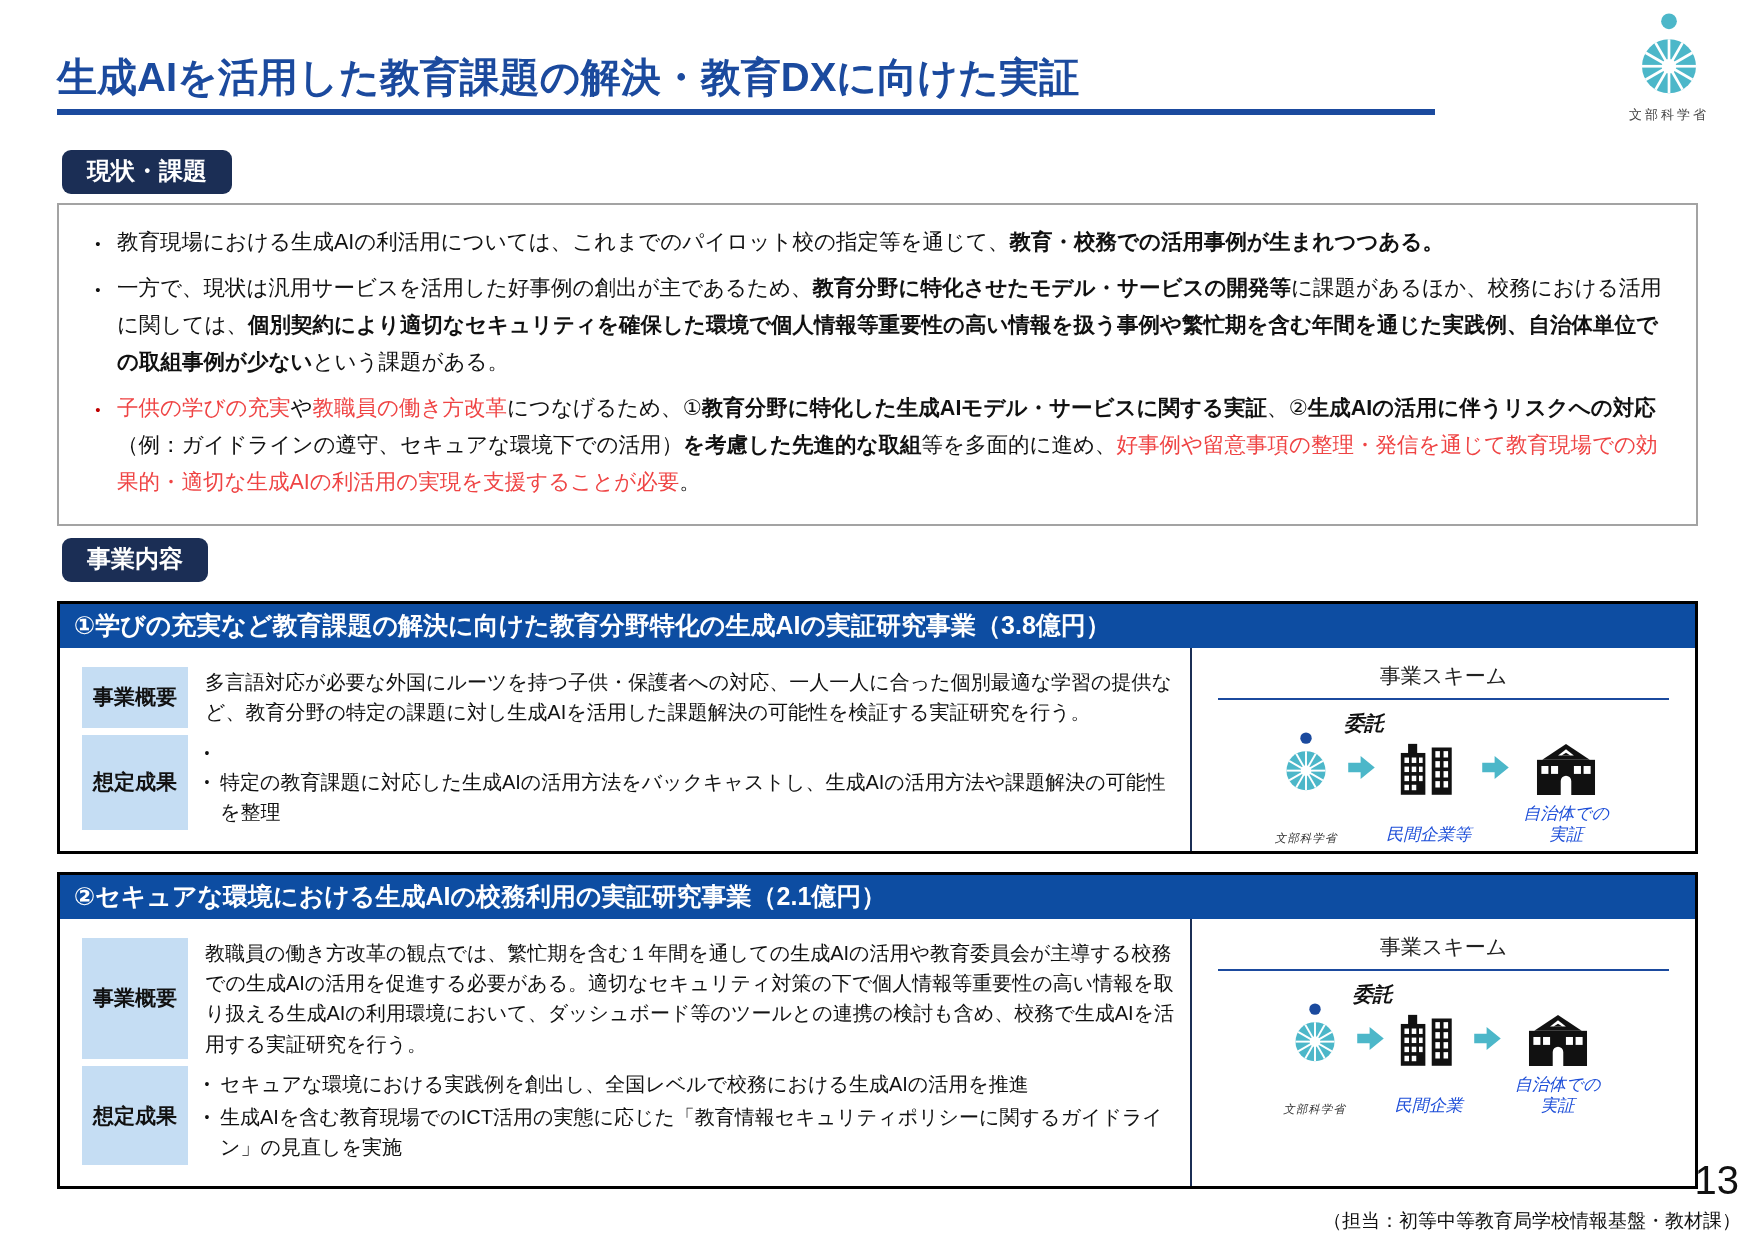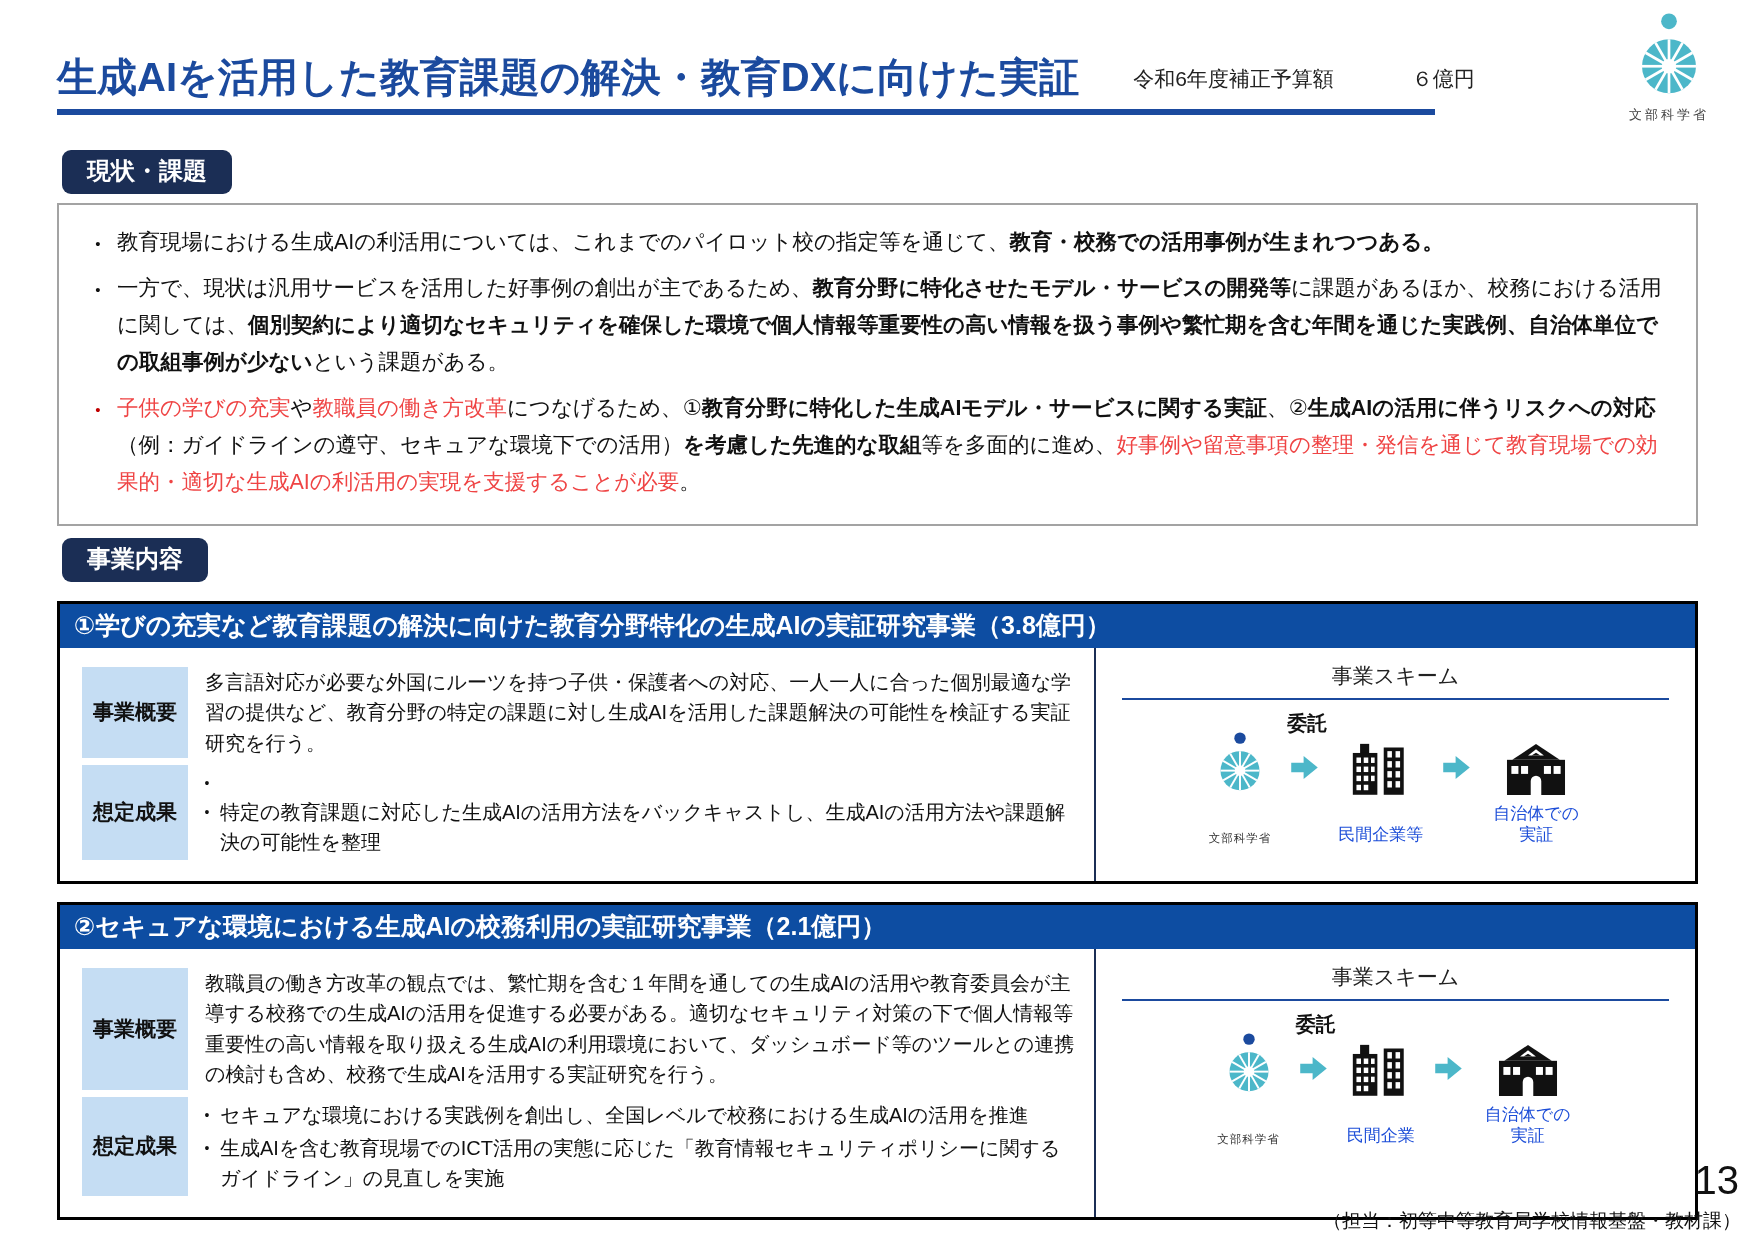--- a/index.html
+++ b/index.html
@@ -48,25 +48,25 @@
   .plabel{
     flex:none; width:106px; background:#c5ddf3; display:flex; align-items:center;
     justify-content:center; font-weight:bold; font-size:21px; min-height:56px;
   }
   .ptext{ flex:1; padding-left:17px; font-size:20px; line-height:1.52; align-self:center; }
   .outcomes{ flex:1; list-style:none; padding-left:6px; font-size:20px; line-height:1.5; align-self:center; }
   .outcomes li{ display:flex; margin:3px 0; }
   .outcomes .li-dot{ flex:none; width:26px; text-align:center; font-size:14px; padding-top:5px; }
 
   
-  .scheme{ flex:none; width:601px; border-left:2px solid #1b2e55; padding:12px 16px 0; }
+  .scheme{ flex:none; width:505px; border-left:2px solid #1b2e55; padding:12px 16px 0; }
   .scheme-title{ font-size:21px; text-align:center; padding-bottom:8px; margin:2px 10px 0; border-bottom:2px solid #1b4a9e; color:#222; }
   .scheme-diagram{
     position:relative; display:grid; grid-template-columns:repeat(5,auto);
-    column-gap:20px; justify-content:center; align-items:end; margin-top:30px;
+    column-gap:11px; justify-content:center; align-items:end; margin-top:30px;font-style:italic;
   }
   .snode{ grid-row:1; align-self:end; justify-self:center; display:flex; flex-direction:column; align-items:center; }
   .sarrow{ grid-row:1; align-self:end; margin-bottom:16px; position:relative; }
   .consign{ position:absolute; bottom:46px; left:-4px; font-weight:bold; font-size:20px; color:#111; white-space:nowrap; }
   .slabel{ grid-row:2; justify-self:center; text-align:center; font-size:17px; line-height:1.25; margin-top:4px; color:#1d4ed8; }
   .slabel.tiny{ font-size:11.5px; letter-spacing:1px; color:#333; }
   .slabel.wrap{ max-width:92px; }
 
   
   .pageno{ position:absolute; right:16px; bottom:38px; font-size:40px; color:#111; }
@@ -74,24 +74,20 @@
 </style>
 </head>
 <body>
 
 <div class="page">
 
   
   <header>
     <div class="header-row">
       <h1 class="page-title">生成AIを活用した教育課題の解決・教育DXに向けた実証</h1>
-      <div class="budget">
-        <span>令和6年度補正予算額</span>
-        <span>６億円</span>
-      </div>
     </div>
     <div class="title-rule"></div>
     <div class="mext-logo">
       <span>
         <svg viewBox="0 0 64 80" width="72" height="90" aria-hidden="true">
           <circle cx="32" cy="10" r="7" fill="#4cb7c9"></circle>
           <circle cx="32" cy="50" r="24" fill="#4cb7c9"></circle>
           <g stroke="#fff" stroke-width="2.4">
             <line x1="32" y1="50" x2="56" y2="50"></line>
               <line x1="32" y1="50" x2="52.8" y2="62"></line>

